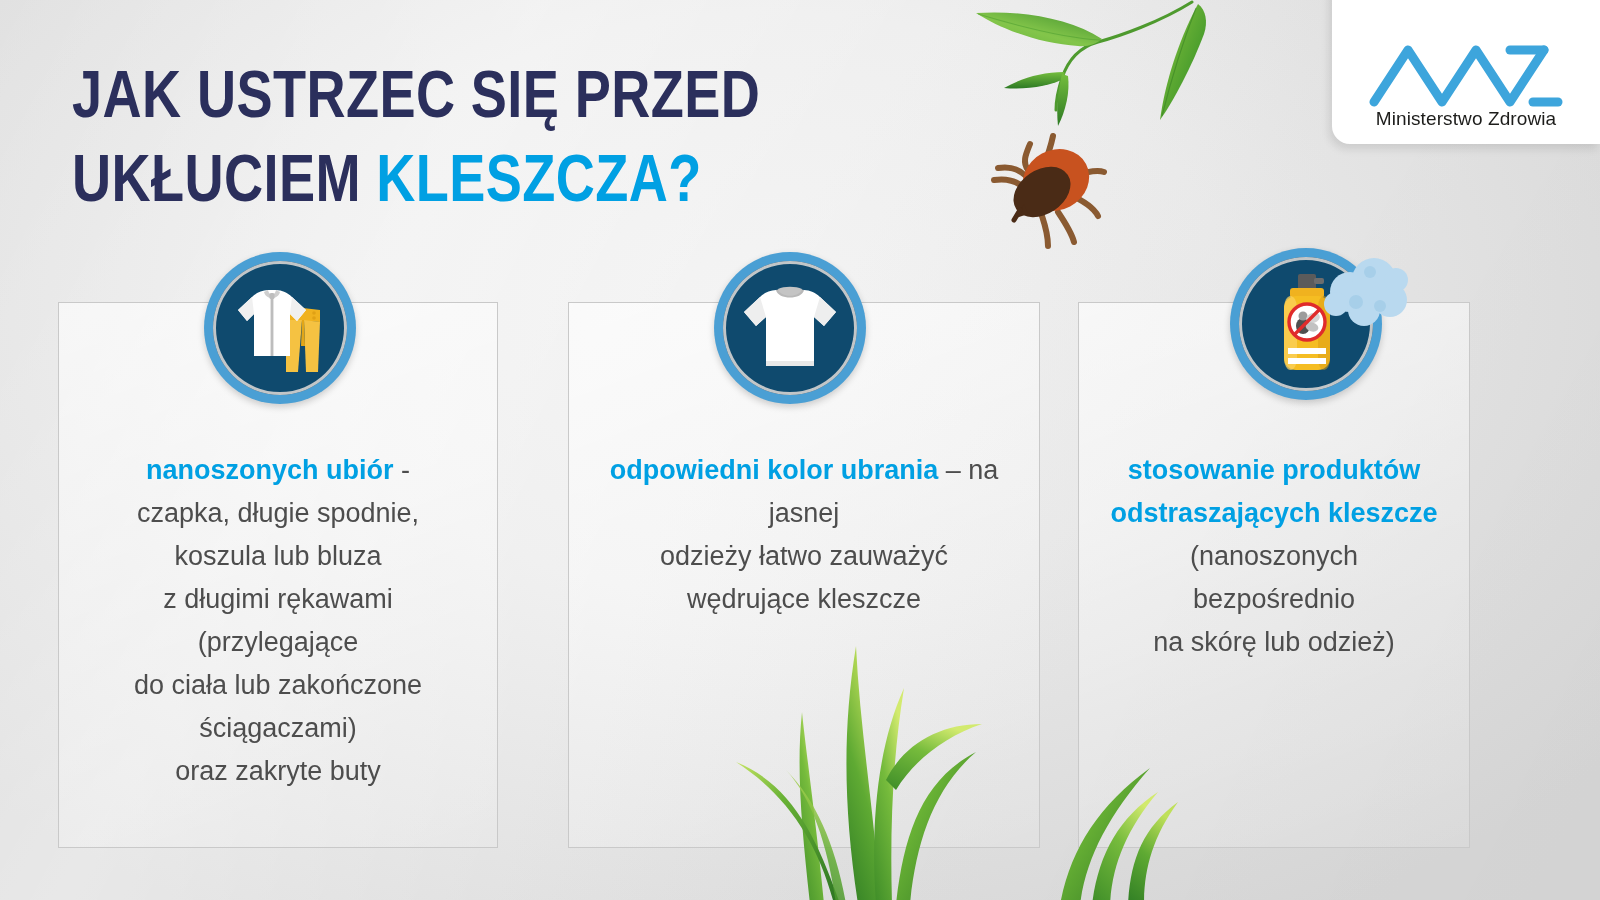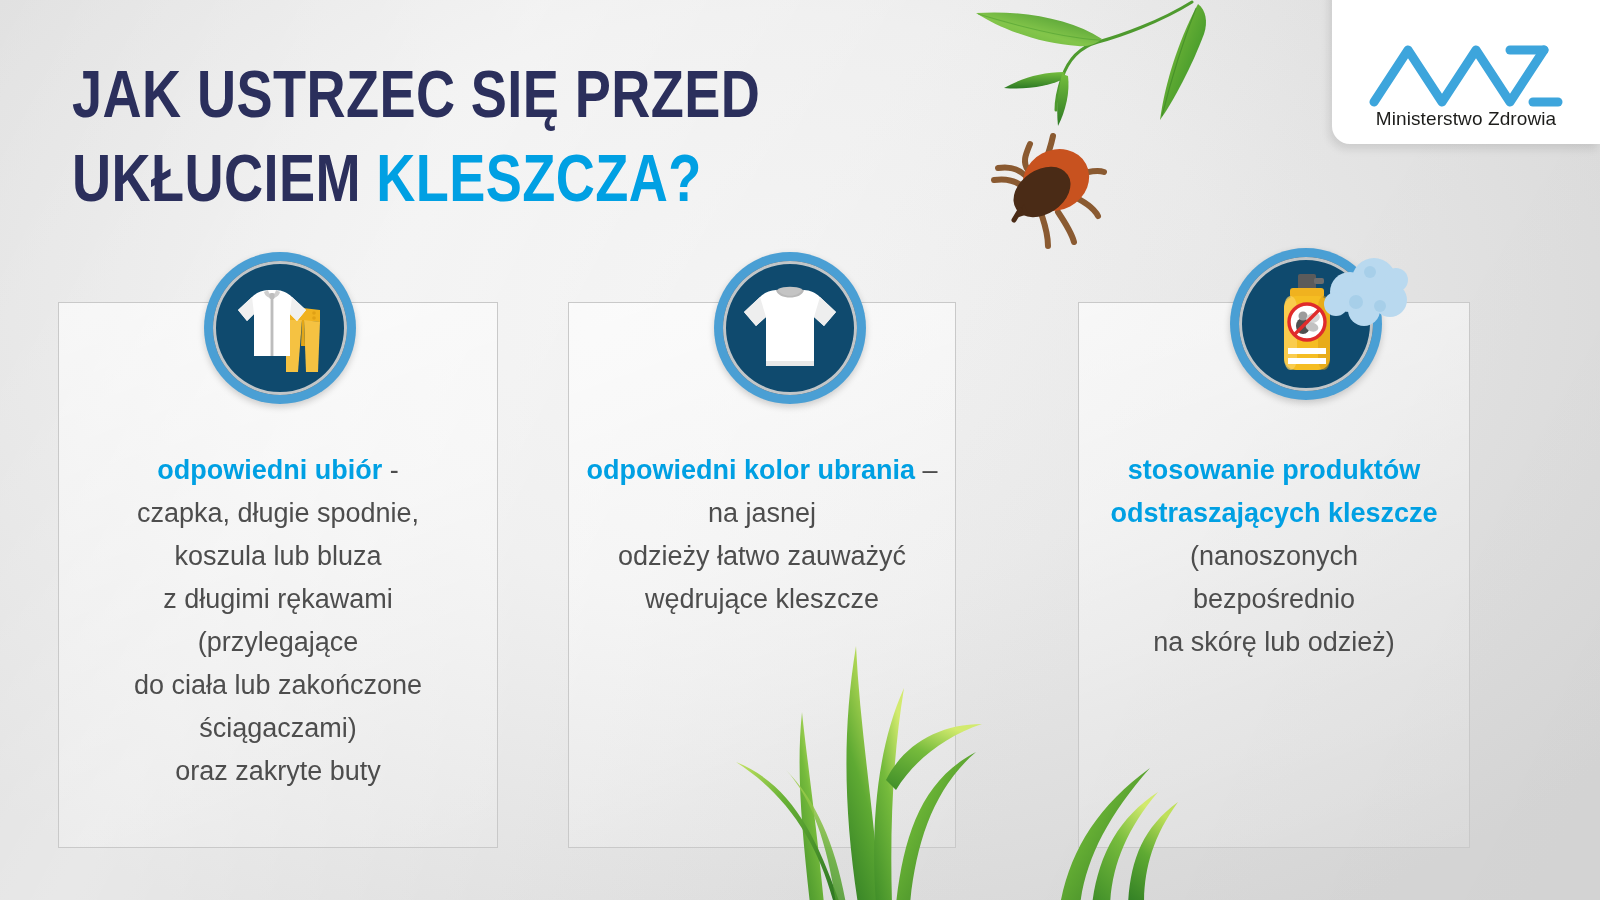--- a/index.html
+++ b/index.html
@@ -75,21 +75,21 @@
   
   .card {
     position: absolute;
     top: 302px;
     height: 546px;
     box-sizing: border-box;
     border: 1px solid #c9c9c9;
     background: linear-gradient(160deg, rgba(255,255,255,0.62) 0%, rgba(255,255,255,0.30) 55%, rgba(255,255,255,0.12) 100%);
   }
   #card-1 { left: 58px;   width: 440px; }
-  #card-2 { left: 568px;  width: 388px; }
+  #card-2 { left: 568px;  width: 472px; }
   #card-3 { left: 1078px; width: 392px; }
 
   .card-text {
     position: absolute;
     left: 0;
     right: 0;
     top: 146px;
     text-align: center;
     font-size: 27px;
     line-height: 43px;
@@ -186,21 +186,21 @@
     </g>
 
     <ellipse cx="98" cy="72" rx="34" ry="30" transform="rotate(-28 98 72)" fill="#c8521f"></ellipse>
     <ellipse cx="84" cy="84" rx="31" ry="22" transform="rotate(-34 84 84)" fill="#4a2b16"></ellipse>
     <path d="M66 96 L58 110 L70 106 Z" fill="#4a2b16"></path>
     <path d="M62 102 L56 112" stroke="#4a2b16" stroke-width="5" stroke-linecap="round"></path>
   </svg>
 
   <div class="card" id="card-1">
     <div class="card-text">
-      <span class="hl">odpowiedni ubiór</span><span style="white-space:pre-line"> -
+      <span class="hl">nanoszonych ubiór</span><span style="white-space:pre-line"> -
 czapka, długie spodnie,
 koszula lub bluza
 z długimi rękawami
 (przylegające
 do ciała lub zakończone
 ściągaczami)
 oraz zakryte buty</span>
     </div>
   </div>
 

